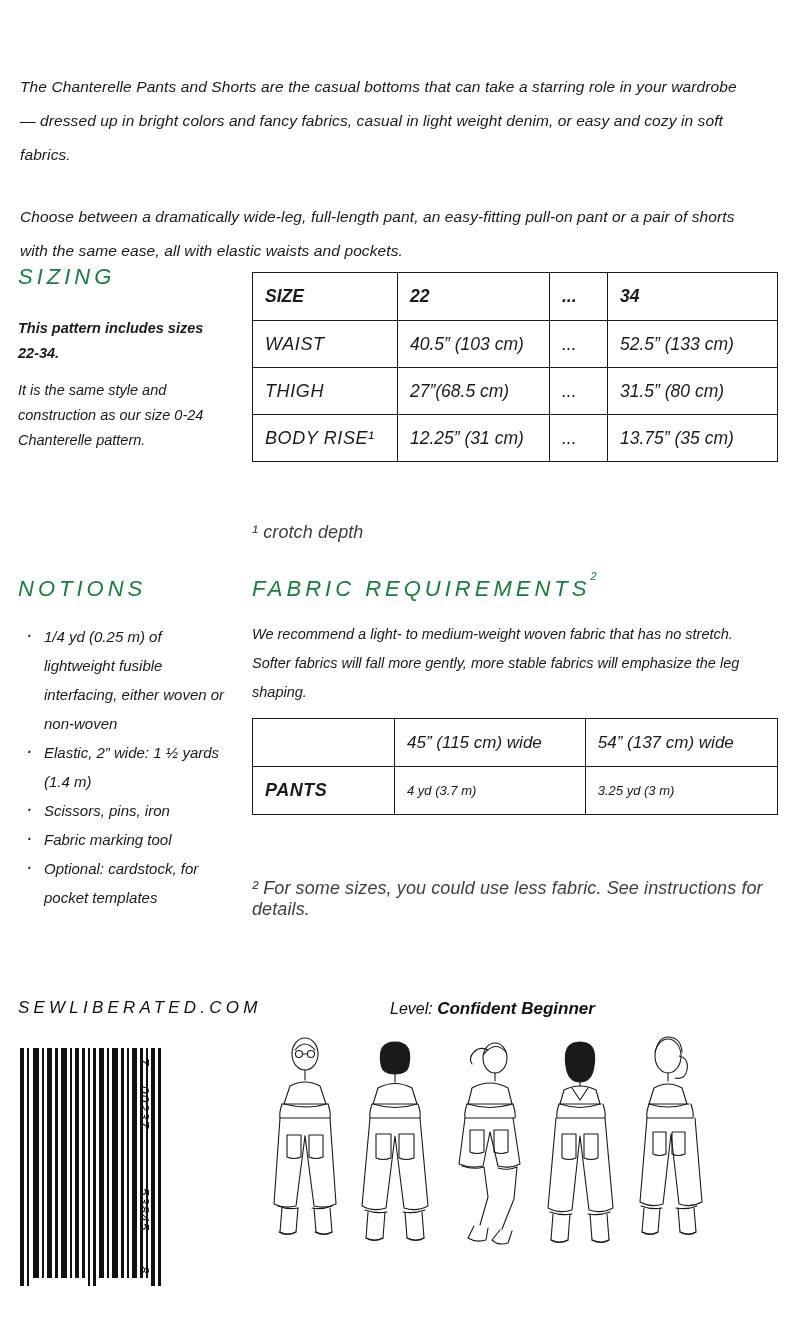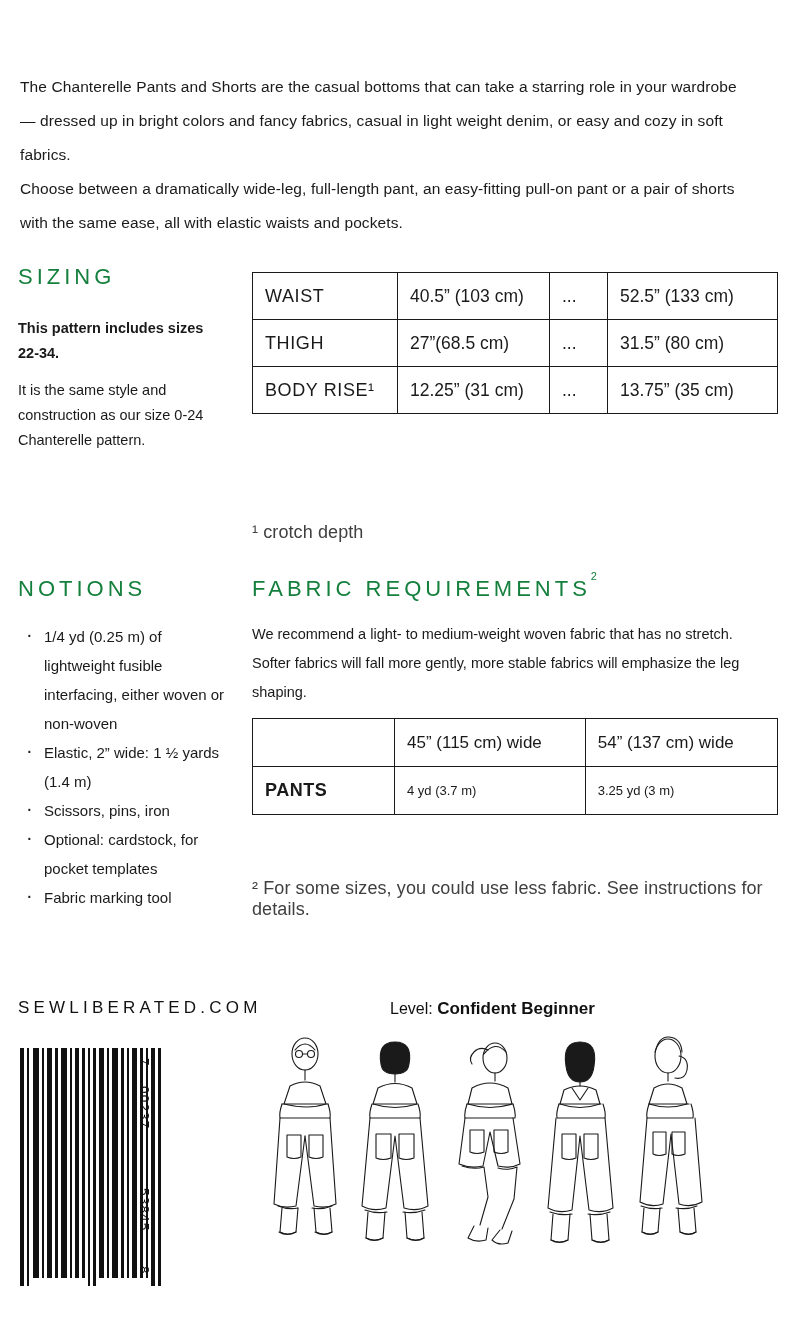--- a/index.html
+++ b/index.html
@@ -7,37 +7,37 @@
   body {
     width: 812px;
     height: 1344px;
     background: #ffffff;
     color: #1a1a1a;
     font-family: "Liberation Sans", sans-serif;
     position: relative;
     overflow: hidden;
   }
 
-  .page { position: relative; width: 756px; height: 1344px; padding: 0; }
+  .page { position: relative; width: 756px; height: 1344px; padding: 0; font-style: italic; }
 
   
   .intro {
     position: absolute;
     left: 20px;
     top: 70px;
     width: 730px;
   }
   .intro p {
     margin: 0 0 0 0;
     font-size: 15.5px;
     line-height: 34px;
     letter-spacing: 0.1px;
     color: #1a1a1a;
   }
-  .intro p.second { margin-top: 0; }
+  .intro p.second { margin-top: 28px; }
 
   
   .sec-head {
     font-size: 22px;
     letter-spacing: 4px;
     font-weight: 400;
     color: #15803d;
     margin: 0;
   }
   .sec-head sup { font-size: 11px; letter-spacing: 0; top: -8px; position: relative; }
@@ -191,20 +191,26 @@
   <h2 class="sec-head" id="sizing-head">SIZING</h2>
 
   <div class="sizing-note">
     <span class="bold">This pattern includes sizes 22-34.</span>
     <span>It is the same style and construction as our size 0-24 Chanterelle pattern.</span>
   </div>
 
   <div class="size-table">
     <table>
       <tbody>
+          <tr>
+        <th class="lbl">SIZE</th>
+        <th class="v1">22</th>
+        <th class="ell">...</th>
+        <th>34</th>
+      </tr>
       <tr>
         <td class="lbl">WAIST</td>
         <td class="v1">40.5” (103 cm)</td>
         <td class="ell">...</td>
         <td>52.5” (133 cm)</td>
       </tr>
       <tr>
         <td class="lbl">THIGH</td>
         <td class="v1">27”(68.5 cm)</td>
         <td class="ell">...</td>
@@ -220,22 +226,22 @@
       </table>
   </div>
 
   <div class="footnote" id="sizing-footnote">¹ crotch depth</div>
 
   <h2 class="sec-head" id="notions-head">NOTIONS</h2>
   <ul class="notions-list">
     <li>1/4 yd (0.25 m) of lightweight fusible interfacing, either woven or non-woven</li>
     <li>Elastic, 2” wide: 1 ½ yards (1.4 m)</li>
     <li>Scissors, pins, iron</li>
+    <li>Fabric marking tool</li>
     <li>Optional: cardstock, for pocket templates</li>
-    <li>Fabric marking tool</li>
   </ul>
 
   <h2 class="sec-head" id="fabric-head">
     <span>FABRIC REQUIREMENTS</span><sup>2</sup>
   </h2>
 
   <div class="fabric-text">We recommend a light- to medium-weight woven fabric that has no stretch. Softer fabrics will fall more gently, more stable fabrics will emphasize the leg shaping.</div>
 
   <div class="fabric-table">
     <table>

